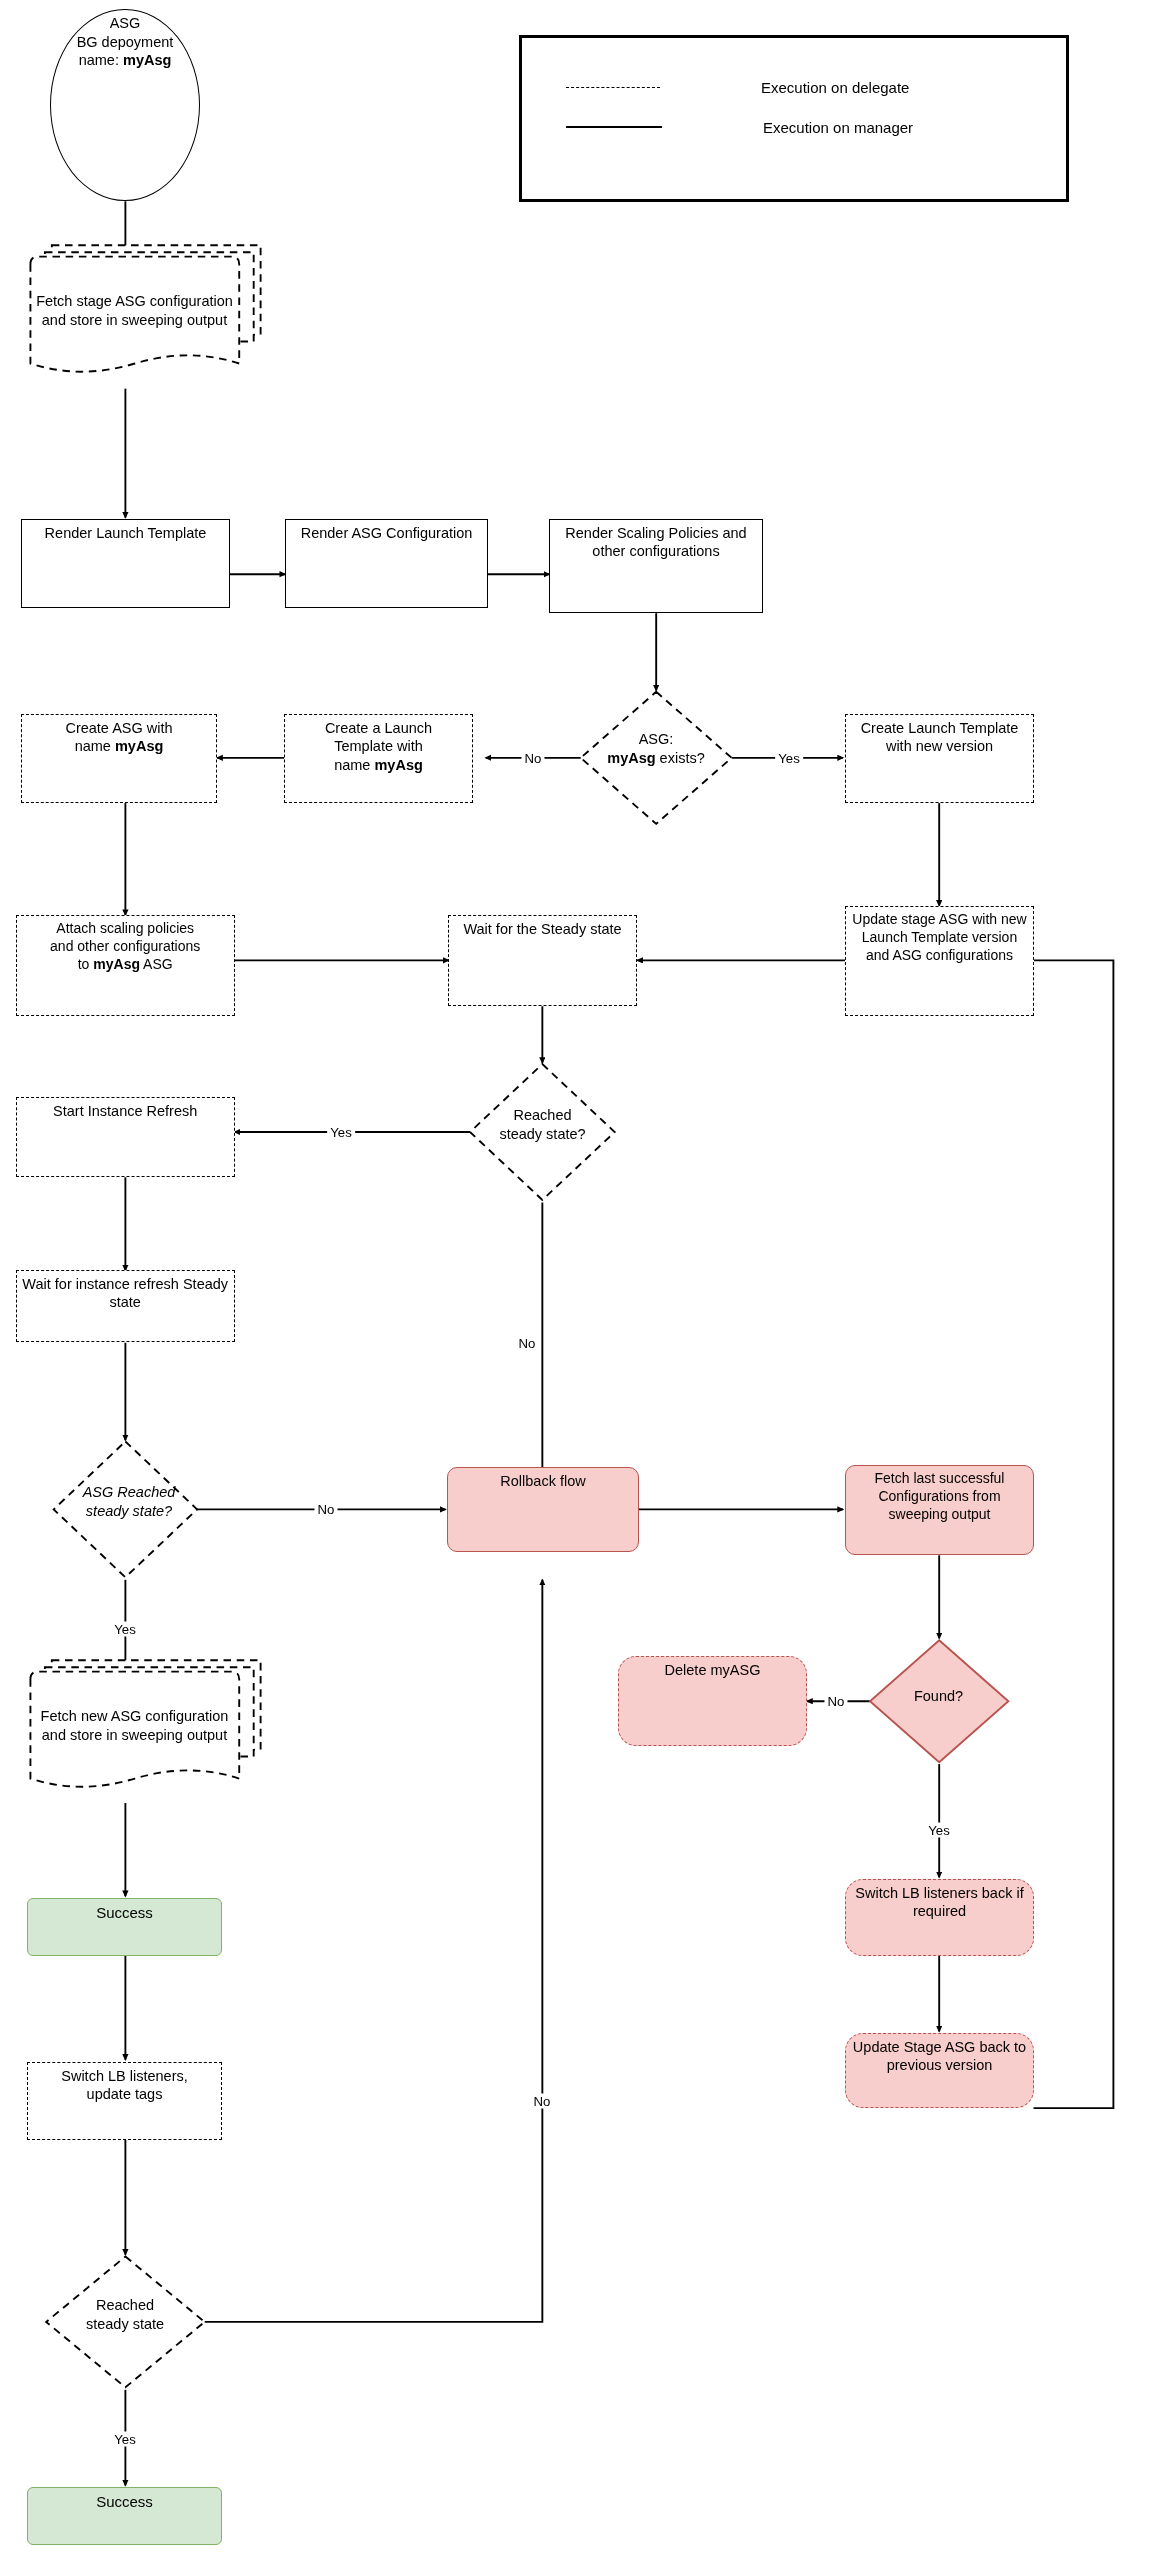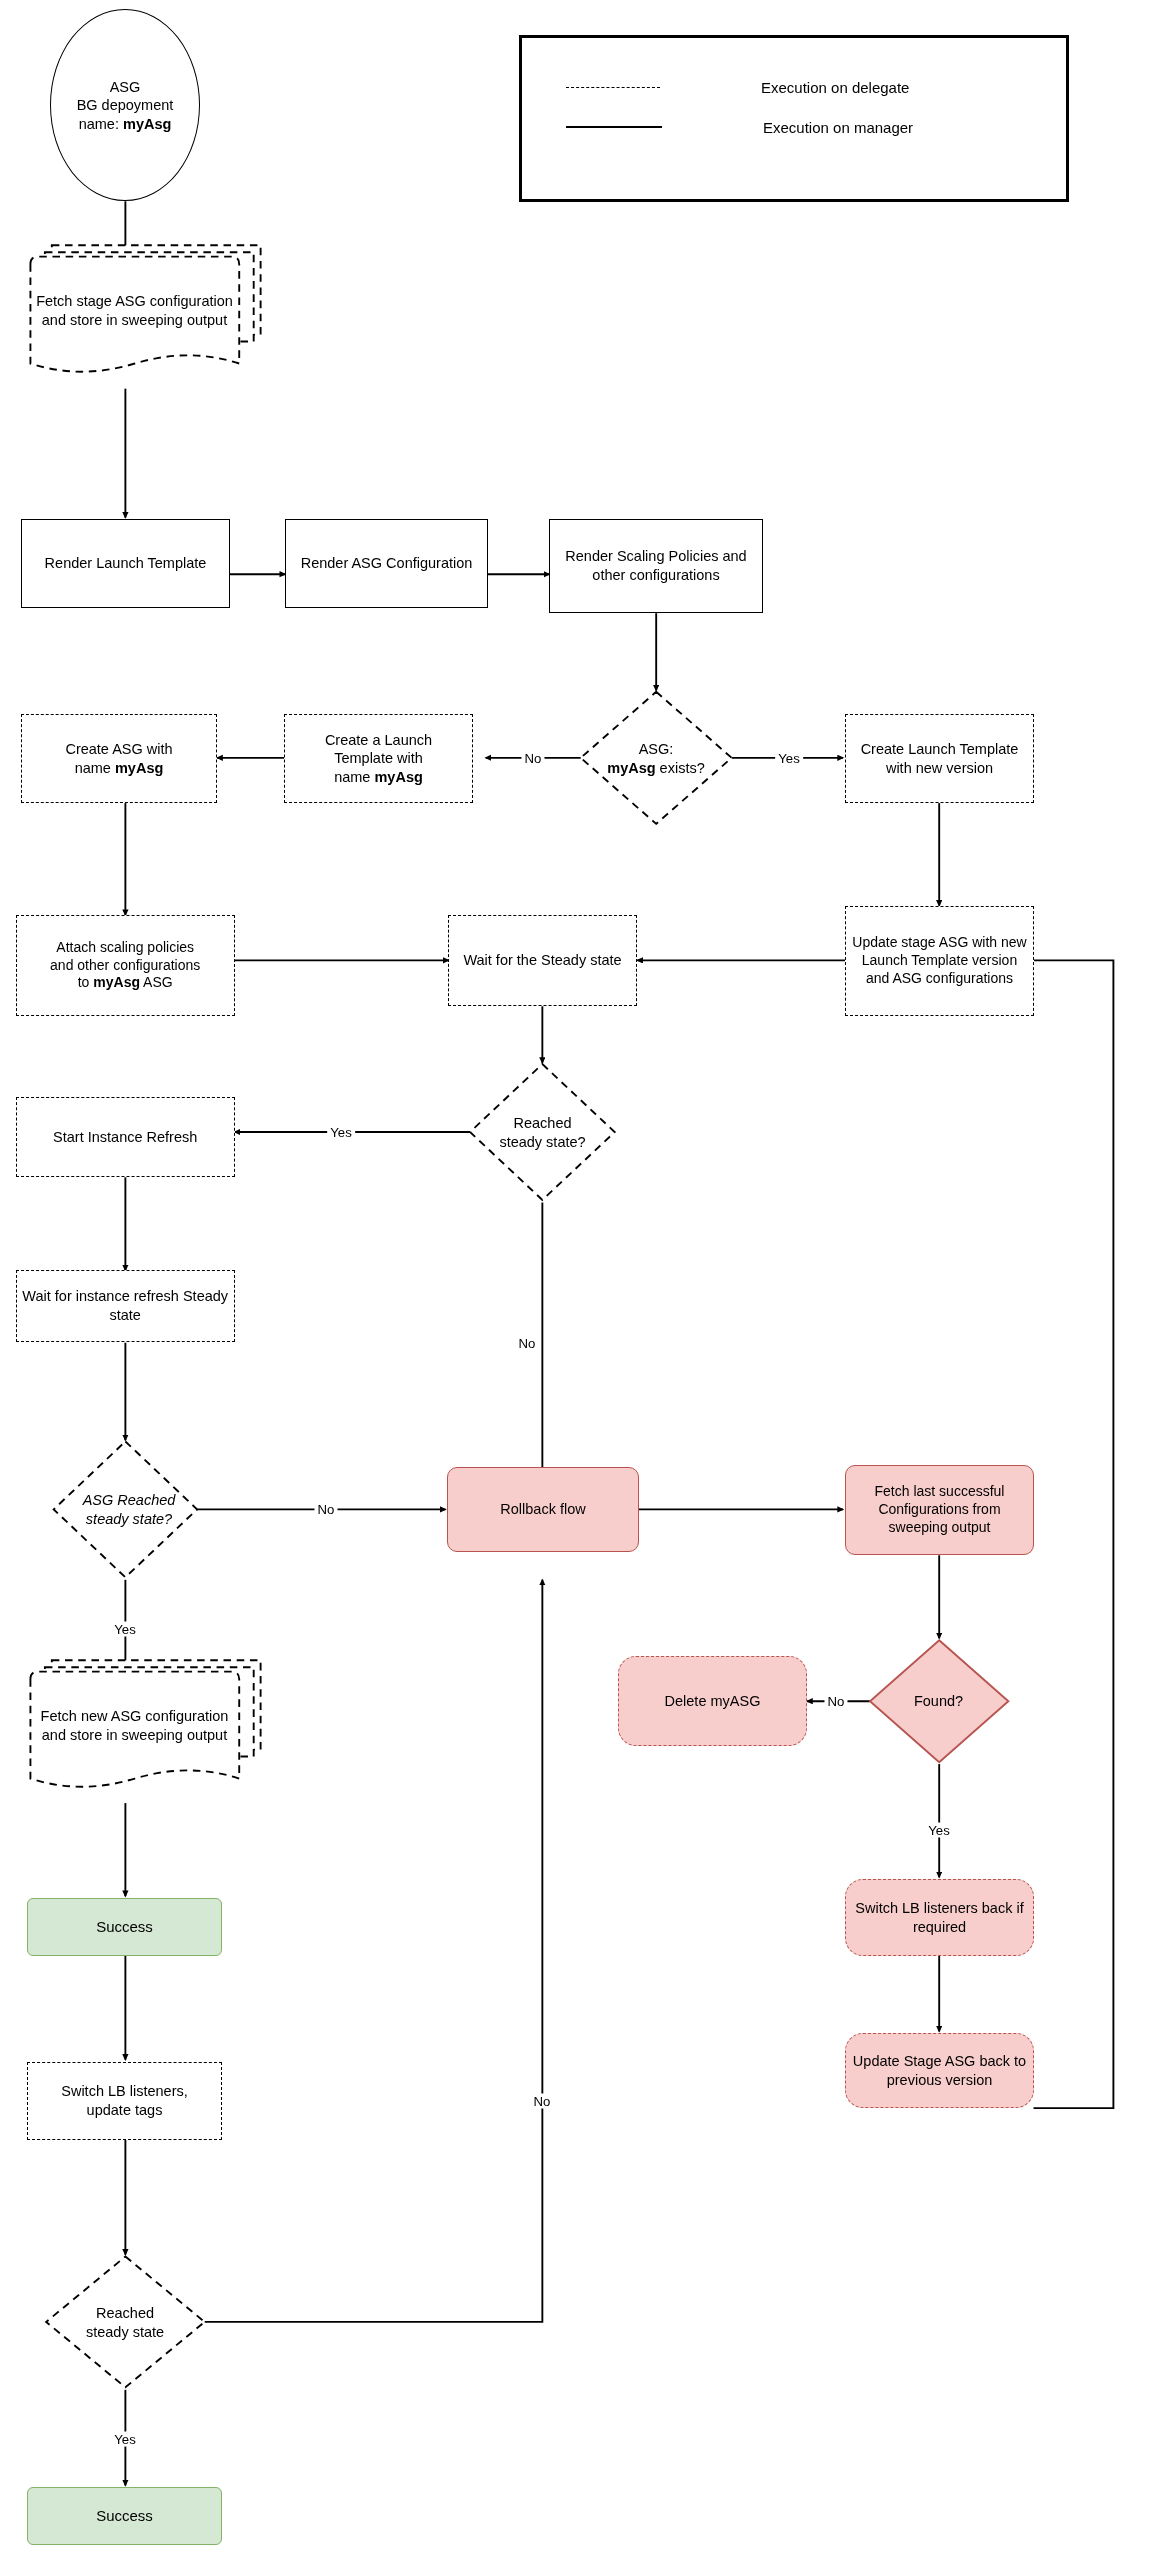--- a/index.html
+++ b/index.html
@@ -1,40 +1,40 @@
 <!DOCTYPE html>
 <html style="font-size:10px"><head>
 <meta charset="utf-8">
 <style>
   html,body{margin:0;padding:0;background:#ffffff;}
   body{font-family:"Liberation Sans", sans-serif;}
   #canvas{position:relative;width:1152px;height:2576px;background:#ffffff;overflow:hidden;}
   svg.edges{position:absolute;left:0;top:0;width:1152px;height:2576px;pointer-events:none;}
 
-  .node{position:absolute;box-sizing:border-box;display:flex;align-items:center;justify-content:center;
+  .node{position:absolute;box-sizing:border-box;display:flex;justify-content:center;
         text-align:center;color:#000;line-height:1.28;padding:3.8px 5px;}
   .node span.lbl{display:block;width:100%;}
 
   
   .proc{border-radius:0;}
   .solid{border:1.9px solid #000;background:#fff;}
   .dashed{border:1.9px dashed #000;background:#fff;}
 
   
   .pink-solid{border:1.9px solid #b85450;background:#f8cecc;border-radius:10px;}
   .pink-dashed{border:1.9px dashed #b85450;background:#f8cecc;border-radius:18px;}
 
   
   .green{border:1.9px solid #82b366;background:#d5e8d4;border-radius:6px;}
 
   
   .ellipse{border:1.9px solid #000;background:#fff;border-radius:50%;}
 
   
-  .diamond-label{position:absolute;display:flex;align-items:center;justify-content:center;
+  .diamond-label{position:absolute;display:flex;align-items:flex-start;justify-content:center;
                  text-align:center;color:#000;line-height:1.28;pointer-events:none;}
 
   
   .doc-label{position:absolute;display:flex;align-items:center;justify-content:center;
              text-align:center;color:#000;line-height:1.28;pointer-events:none;}
 
   
   .legend{position:absolute;border:3.8px solid #000;background:#fff;box-sizing:border-box;}
   .legend-row{position:absolute;display:flex;align-items:center;}
   .legend-sample{width:94px;height:0;}

